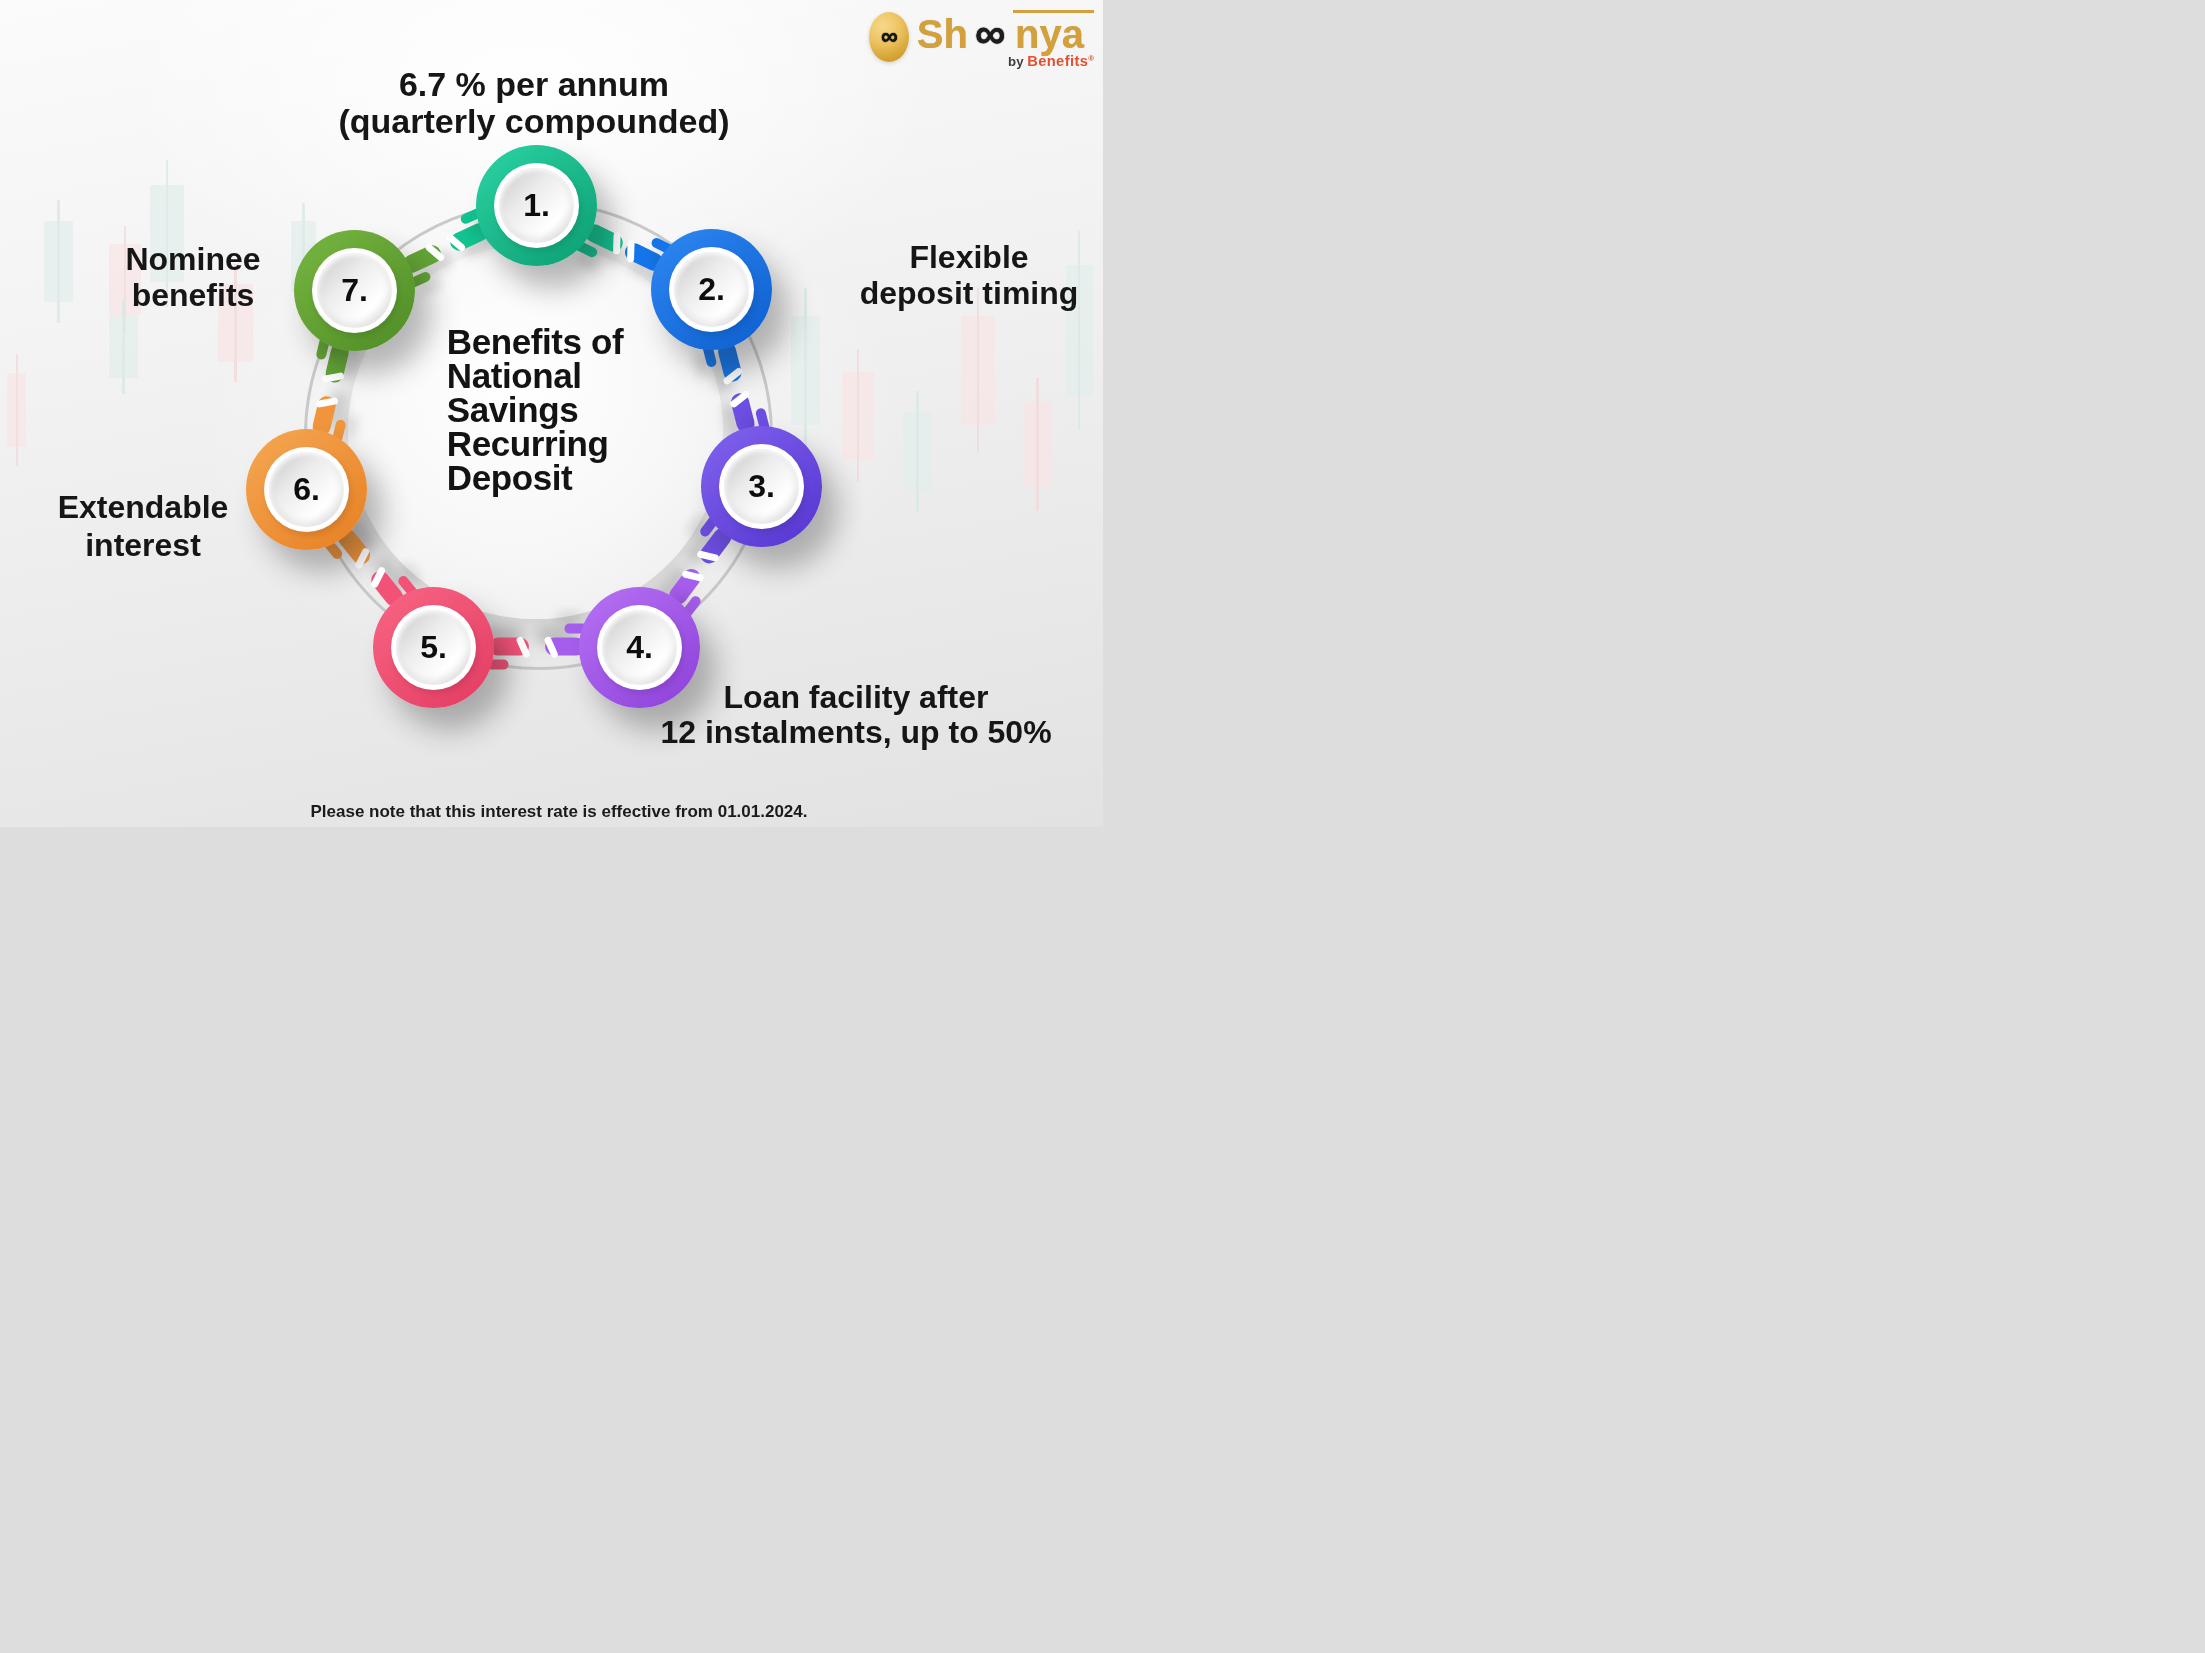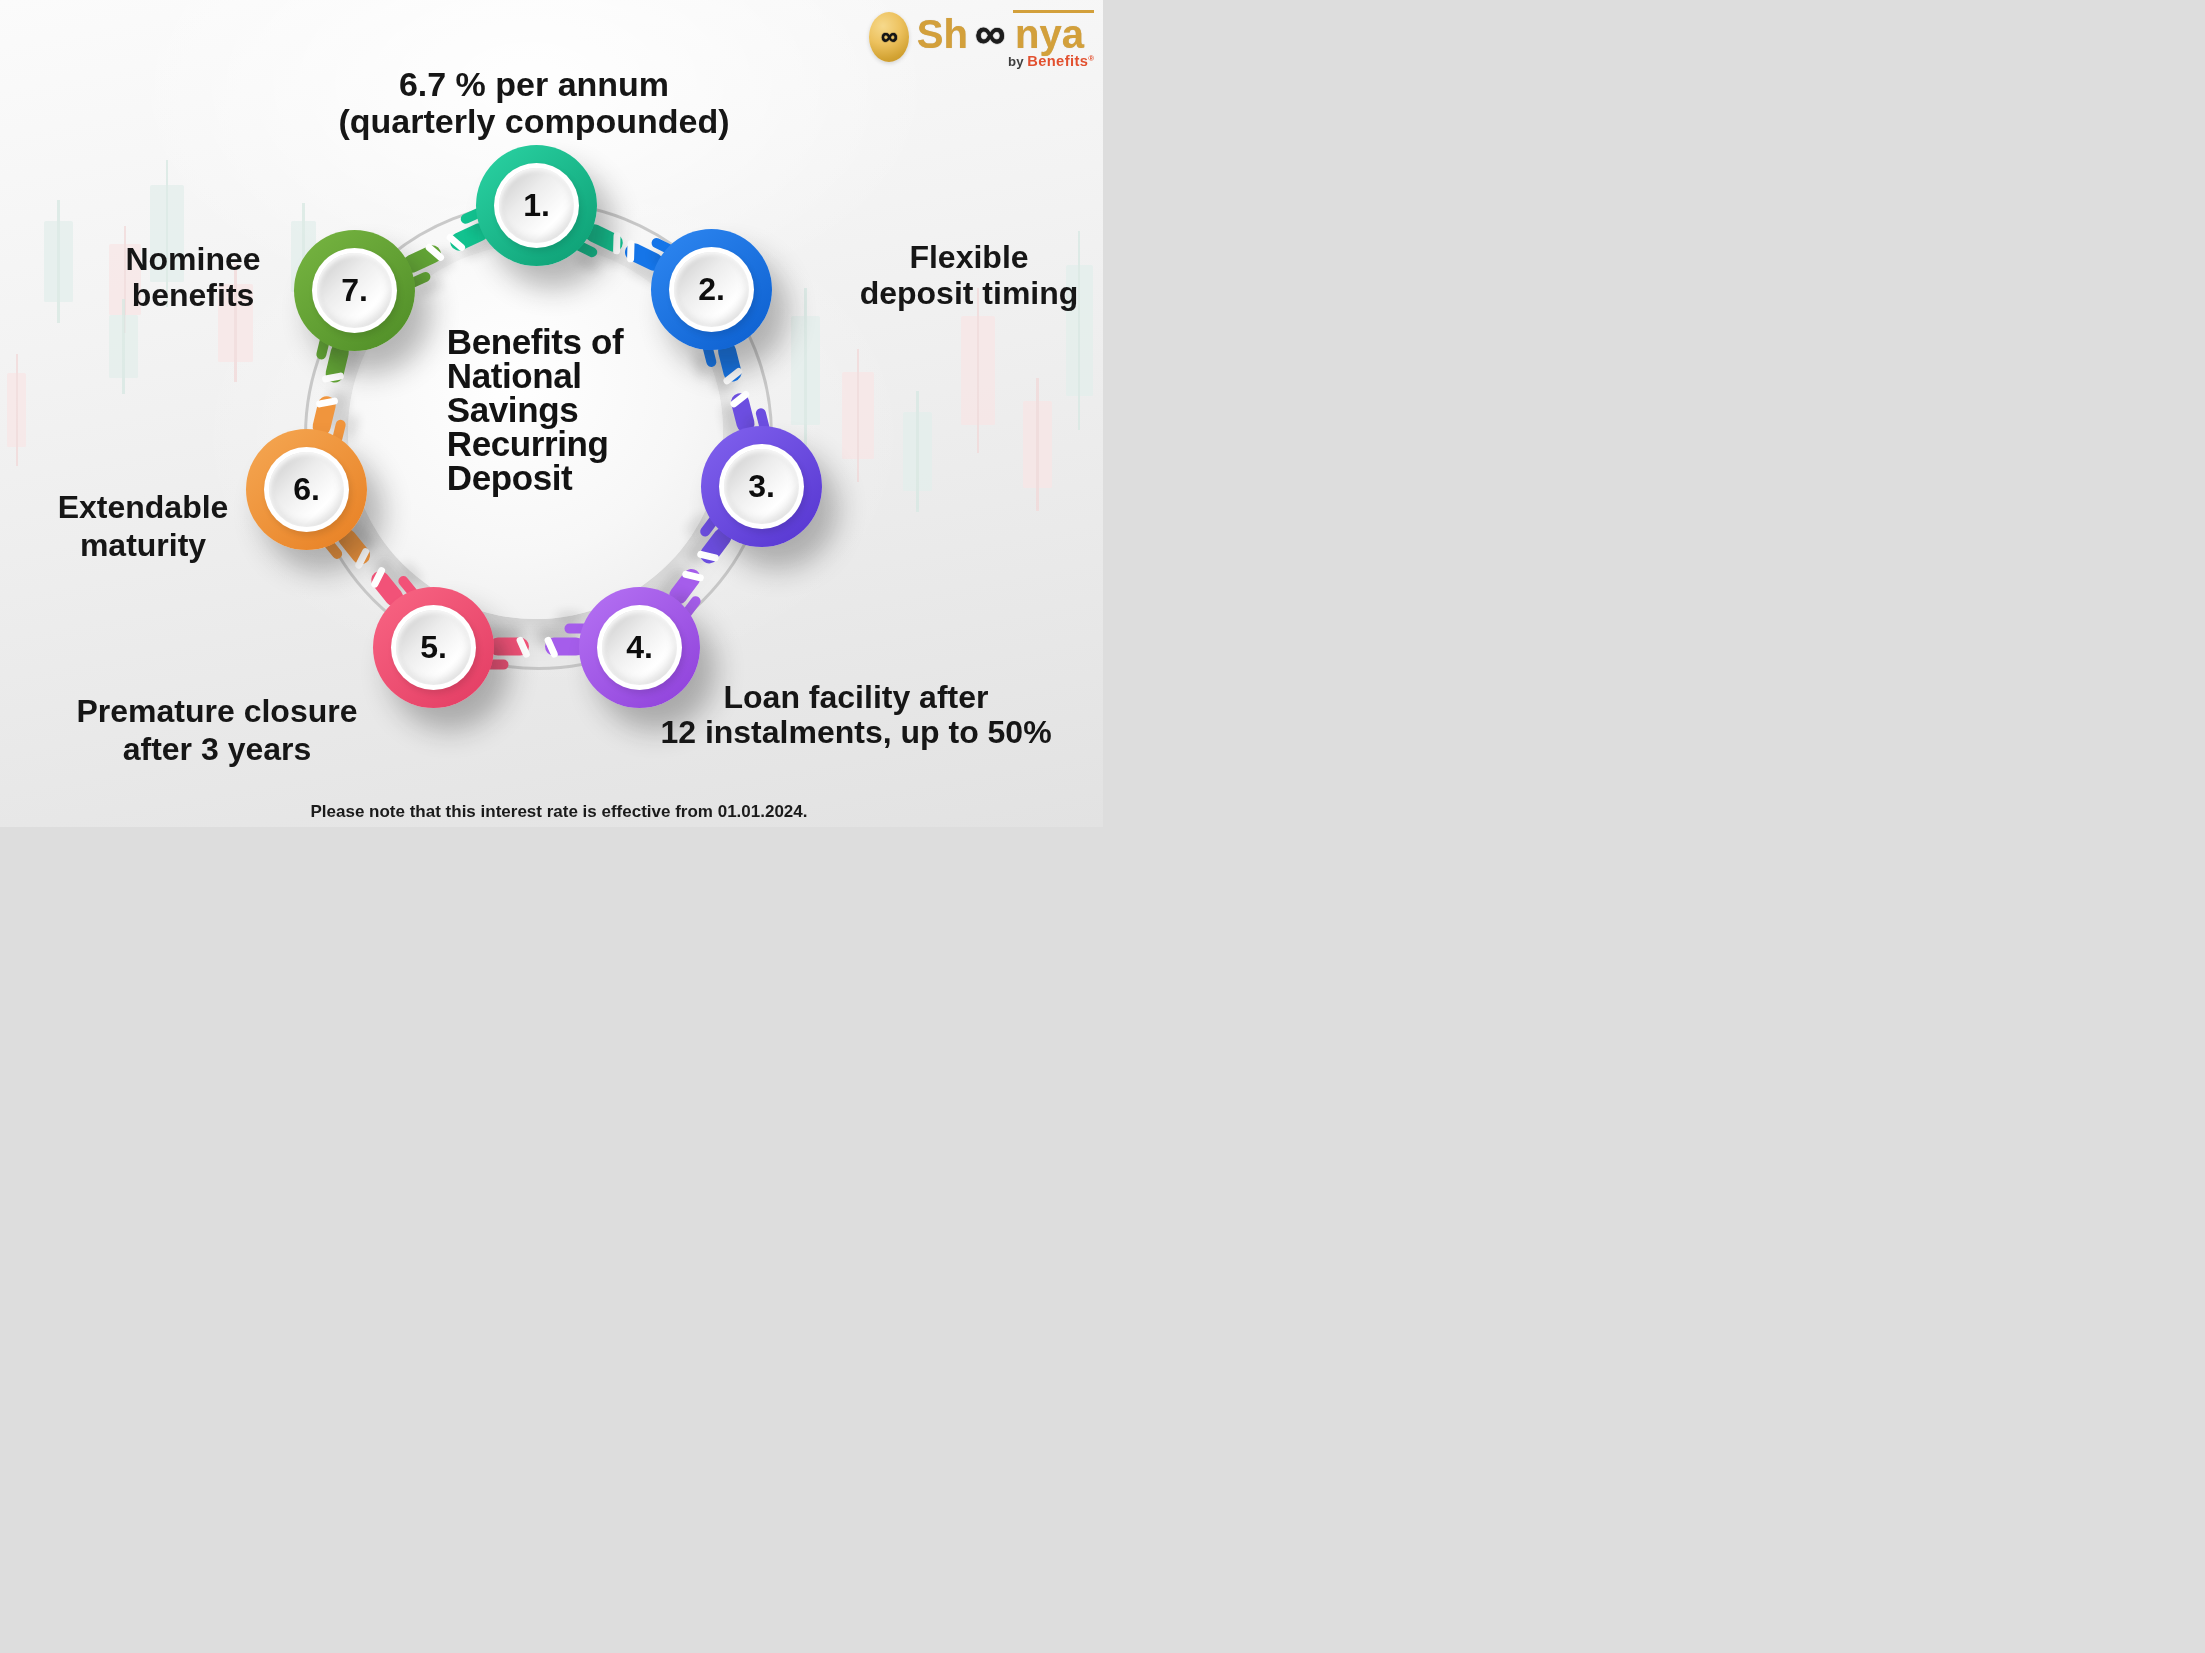--- a/index.html
+++ b/index.html
@@ -146,27 +146,23 @@
     <span>(quarterly compounded)</span>
   </div>
   <div class="label" style="left:969px;top:275px;font-size:32px;line-height:36px;">
     <span>Flexible</span>
     <span>deposit timing</span>
   </div>
   <div class="label" style="left:856px;top:715px;font-size:32px;line-height:35px;">
     <span>Loan facility after</span>
     <span>12 instalments, up to 50%</span>
   </div>
-  <div class="label" style="left:217px;top:730px;font-size:32px;line-height:38px;">
-    <span>Premature closure</span>
-    <span>after 3 years</span>
-  </div>
   <div class="label" style="left:143px;top:526px;font-size:32px;line-height:38px;">
     <span>Extendable</span>
-    <span>maturity</span>
+    <span>interest</span>
   </div>
   <div class="label" style="left:193px;top:277px;font-size:32px;line-height:36px;">
     <span>Nominee</span>
     <span>benefits</span>
   </div>
 
   <div class="footnote">Please note that this interest rate is effective from 01.01.2024.</div>
 
   <div class="logo">
     <div class="logo-disc">

